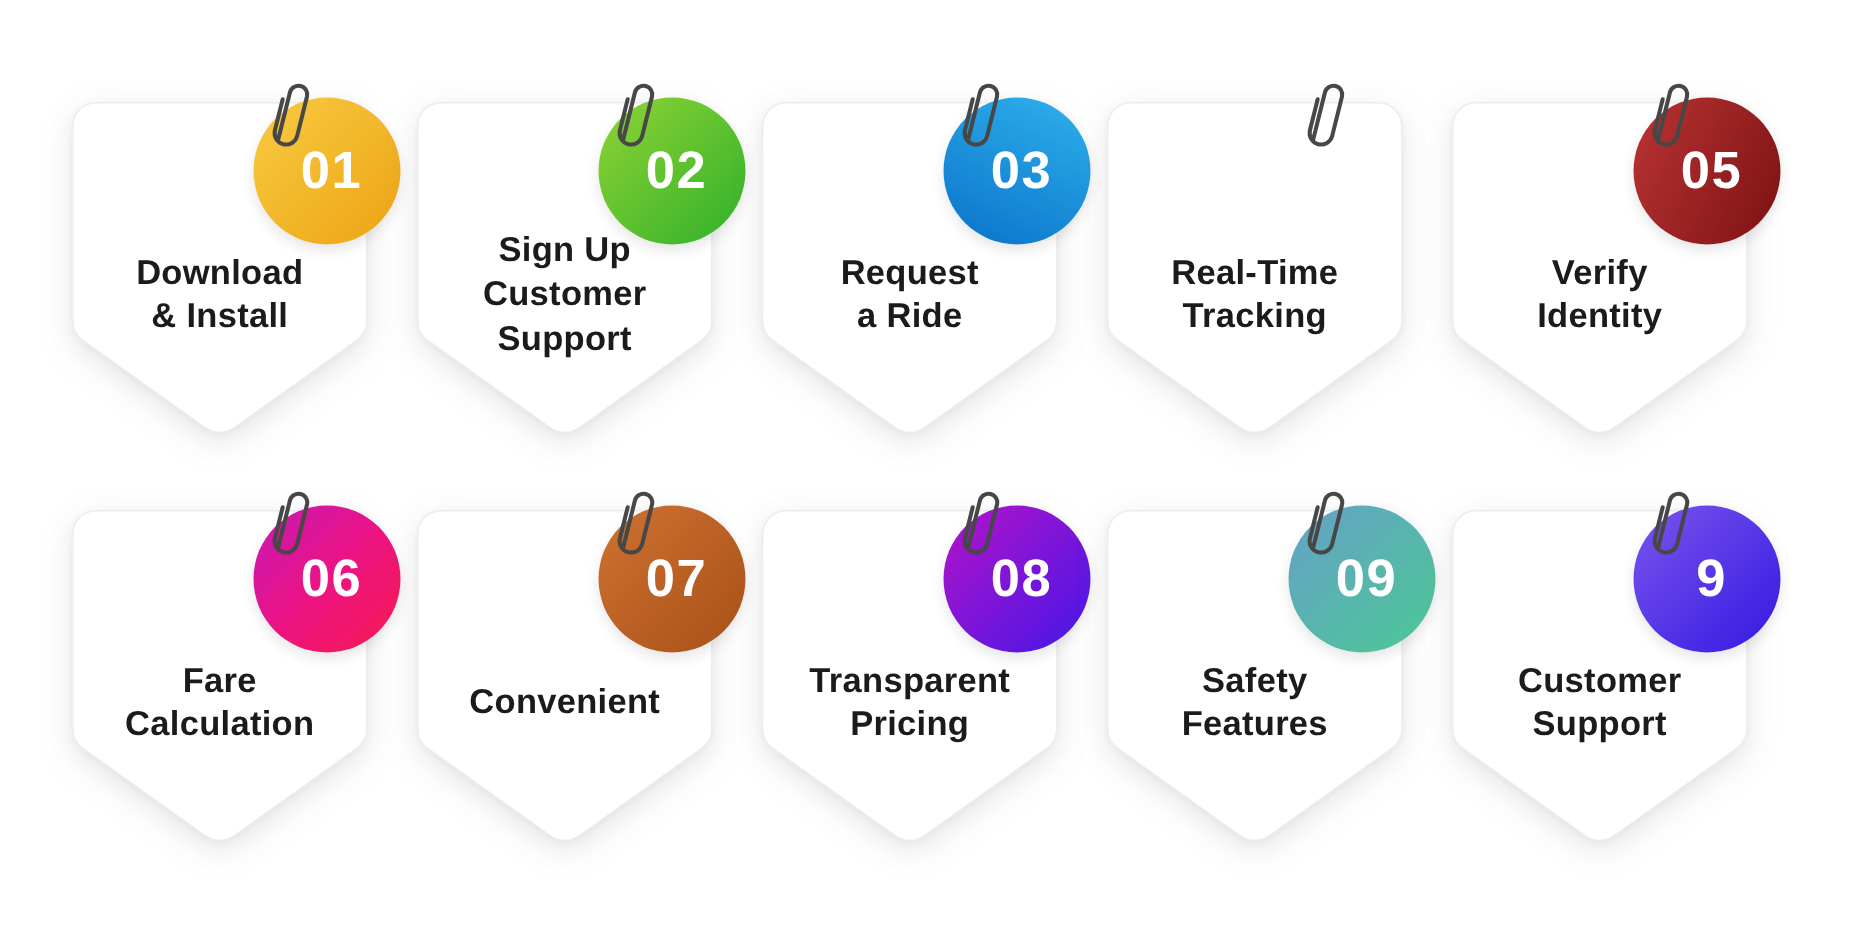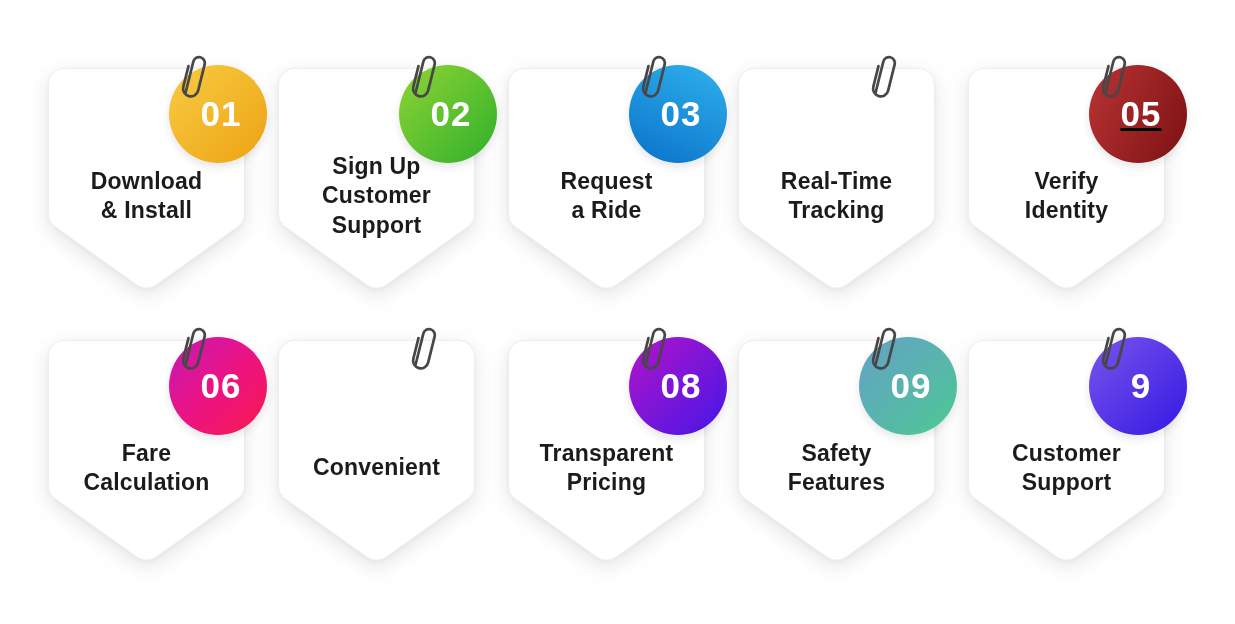--- a/index.html
+++ b/index.html
@@ -132,21 +132,21 @@
           <path d="M8 40 V11 A5.2 5.2 0 0 1 18.4 11 V35 A6.8 6.8 0 0 1 4.8 35 V16"></path>
         </svg>
       <div class="label">Real-Time
 Tracking</div>
     </div>
 
     <div class="card">
       <svg class="shape" viewBox="0 0 197 227" aria-hidden="true">
           <path d="M16 .5 H181 A15.5 15.5 0 0 1 196.5 16 V146 Q196.5 154 190 158.7 L109 216.5 Q98.5 224 88 216.5 L7 158.7 Q.5 154 .5 146 V16 A15.5 15.5 0 0 1 16 .5 Z"></path>
         </svg>
-      <div class="circle" style="background: linear-gradient(115deg, rgb(185, 52, 52), rgb(124, 17, 19)); text-decoration: underline;">
+      <div class="circle" style="background: linear-gradient(115deg, rgb(185, 52, 52), rgb(124, 17, 19));">
           <span class="num">05</span>
         </div>
       <svg class="clip" viewBox="0 0 24 48" aria-hidden="true">
           <path d="M8 40 V11 A5.2 5.2 0 0 1 18.4 11 V35 A6.8 6.8 0 0 1 4.8 35 V16"></path>
         </svg>
       <div class="label">Verify
 Identity</div>
     </div>
 
   </div>
@@ -164,20 +164,23 @@
           <path d="M8 40 V11 A5.2 5.2 0 0 1 18.4 11 V35 A6.8 6.8 0 0 1 4.8 35 V16"></path>
         </svg>
       <div class="label">Fare
 Calculation</div>
     </div>
 
     <div class="card">
       <svg class="shape" viewBox="0 0 197 227" aria-hidden="true">
           <path d="M16 .5 H181 A15.5 15.5 0 0 1 196.5 16 V146 Q196.5 154 190 158.7 L109 216.5 Q98.5 224 88 216.5 L7 158.7 Q.5 154 .5 146 V16 A15.5 15.5 0 0 1 16 .5 Z"></path>
         </svg>
+      <div class="circle" style="background: linear-gradient(135deg, rgb(206, 114, 49), rgb(168, 80, 24));">
+          <span class="num">07</span>
+        </div>
       <svg class="clip" viewBox="0 0 24 48" aria-hidden="true">
           <path d="M8 40 V11 A5.2 5.2 0 0 1 18.4 11 V35 A6.8 6.8 0 0 1 4.8 35 V16"></path>
         </svg>
       <div class="label">Convenient</div>
     </div>
 
     <div class="card">
       <svg class="shape" viewBox="0 0 197 227" aria-hidden="true">
           <path d="M16 .5 H181 A15.5 15.5 0 0 1 196.5 16 V146 Q196.5 154 190 158.7 L109 216.5 Q98.5 224 88 216.5 L7 158.7 Q.5 154 .5 146 V16 A15.5 15.5 0 0 1 16 .5 Z"></path>
         </svg>

